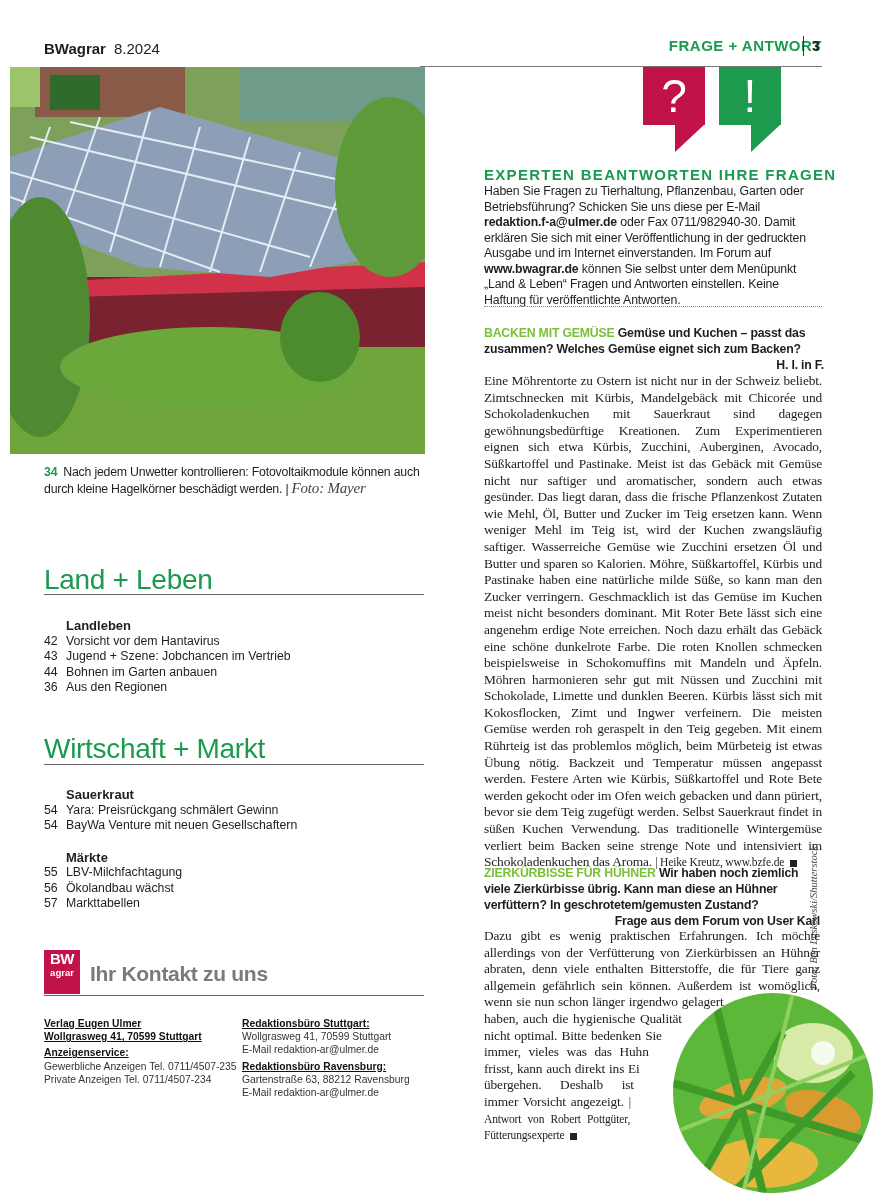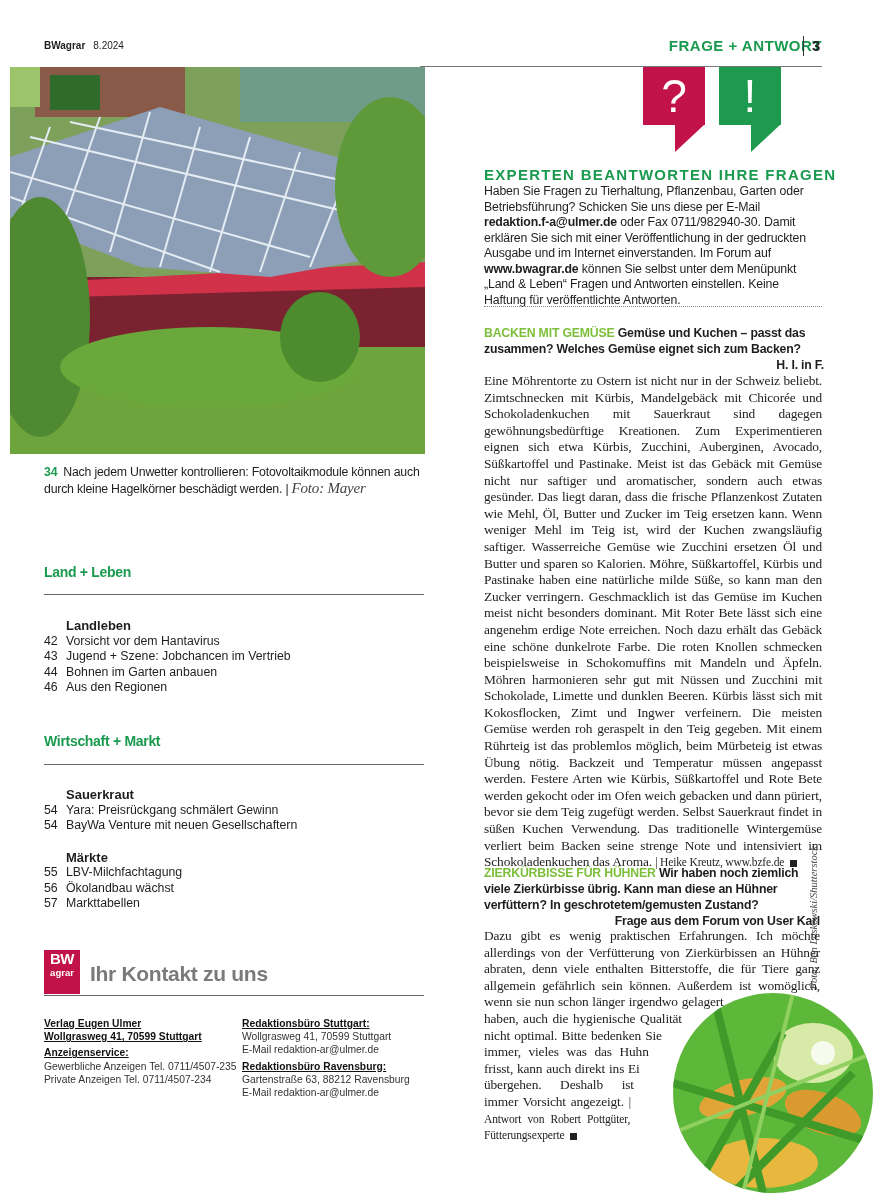--- a/index.html
+++ b/index.html
@@ -1,20 +1,20 @@
 <!DOCTYPE html>
 <html><head>
 <meta charset="utf-8">
 <style>
   html, body { margin:0; padding:0; background:#fff; }
   body { width:882px; height:1199px; position:relative; overflow:hidden; font-family:"Liberation Sans", sans-serif; color:#1e1e1e; }
   .abs { position:absolute; }
   .cond { font-family:"Liberation Sans Narrow","Liberation Sans", sans-serif; }
   
-  .hdr-left { left:44px; top:40px; font-size:10px; }
+  .hdr-left { left:44px; top:40px; font-size:15px; }
   .hdr-left b { font-weight:bold; margin-right:8px; }
   .hdr-right { right:60px; top:37px; font-size:15px; font-weight:bold; color:#1a9a4f; letter-spacing:0.5px; }
   .hdr-sep { left:803px; top:36px; width:1px; height:20px; background:#333; }
   .hdr-page { left:812px; top:37px; font-size:15px; font-weight:bold; color:#222; }
   .hdr-line { left:420px; top:66px; width:402px; height:1px; background:#777; }
   
   .photo { left:10px; top:67px; width:415px; height:387px; overflow:hidden; }
   .caption { left:44px; top:464px; width:385px; font-size:12.3px; line-height:16px; letter-spacing:-0.2px; }
   .caption .num { color:#1a9a4f; font-weight:bold; margin-right:6px; }
   .caption .credit { font-family:"Liberation Serif", serif; font-style:italic; font-size:15px; color:#444; }
@@ -32,21 +32,21 @@
   .q-head { left:484px; width:340px; font-size:12.3px; line-height:16px; font-weight:bold; letter-spacing:-0.2px; }
   .q-head .kw { color:#7bbf3a; }
   .q-head .sig { float:right; }
   .body-serif { left:484px; width:338px; font-family:"Liberation Serif", serif; font-size:13.4px; line-height:16.6px; text-align:justify; color:#222; letter-spacing:-0.15px; }
   .body-serif .auth { font-family:Liberation Serif, serif; font-size:11.5px; }
   .end { display:inline-block; width:7px; height:7px; background:#222; margin-left:6px; vertical-align:middle; }
   .side-credit { left:800px; top:845px; width:16px; height:150px; }
   .side-credit span { position:absolute; left:-62px; top:64px; width:150px; transform:rotate(-90deg); font-family:"Liberation Serif", serif; font-style:italic; font-size:10.5px; color:#444; white-space:nowrap; }
   .circle-img { left:673px; top:993px; width:200px; height:200px; border-radius:50%; overflow:hidden; }
   
-  .sec-title { left:44px; font-size:14px; font-weight:bold; color:#1a9a4f; letter-spacing:-0.3px; }
+  .sec-title { left:44px; font-size:28px; font-weight:normal; color:#1a9a4f; letter-spacing:-0.3px; }
   .sec-line { left:44px; width:380px; height:1px; background:#666; }
   .toc { left:44px; width:380px; font-size:12.3px; line-height:15.5px; }
   .toc .cat { font-weight:bold; font-size:13px; margin-left:22px; margin-top:0; }
   .toc .row { display:flex; }
   .toc .pg { width:22px; }
   .gap { height:16px; }
   
   .logo { left:44px; top:950px; width:36px; height:44px; background:#c2124a; color:#fff; text-align:center; font-weight:bold; line-height:11px; }
   .logo .bw { font-size:15px; padding-top:3px; display:block; letter-spacing:-0.5px; }
   .logo .ag { font-size:9.5px; display:block; margin-top:3px; }
@@ -167,21 +167,21 @@
     </div>
   <div class="row">
       <span class="pg">43</span>
       <span>Jugend + Szene: Jobchancen im Vertrieb</span>
     </div>
   <div class="row">
       <span class="pg">44</span>
       <span>Bohnen im Garten anbauen</span>
     </div>
   <div class="row">
-      <span class="pg">46</span>
+      <span class="pg">36</span>
       <span>Aus den Regionen</span>
     </div>
 </div>
 
 <div class="abs sec-title" style="top:733px;">Wirtschaft + Markt</div>
 <div class="abs sec-line" style="top:764px;"></div>
 <div class="abs toc cond" style="top:787px;">
   <div class="cat">Sauerkraut</div>
   <div class="row">
       <span class="pg">54</span>

